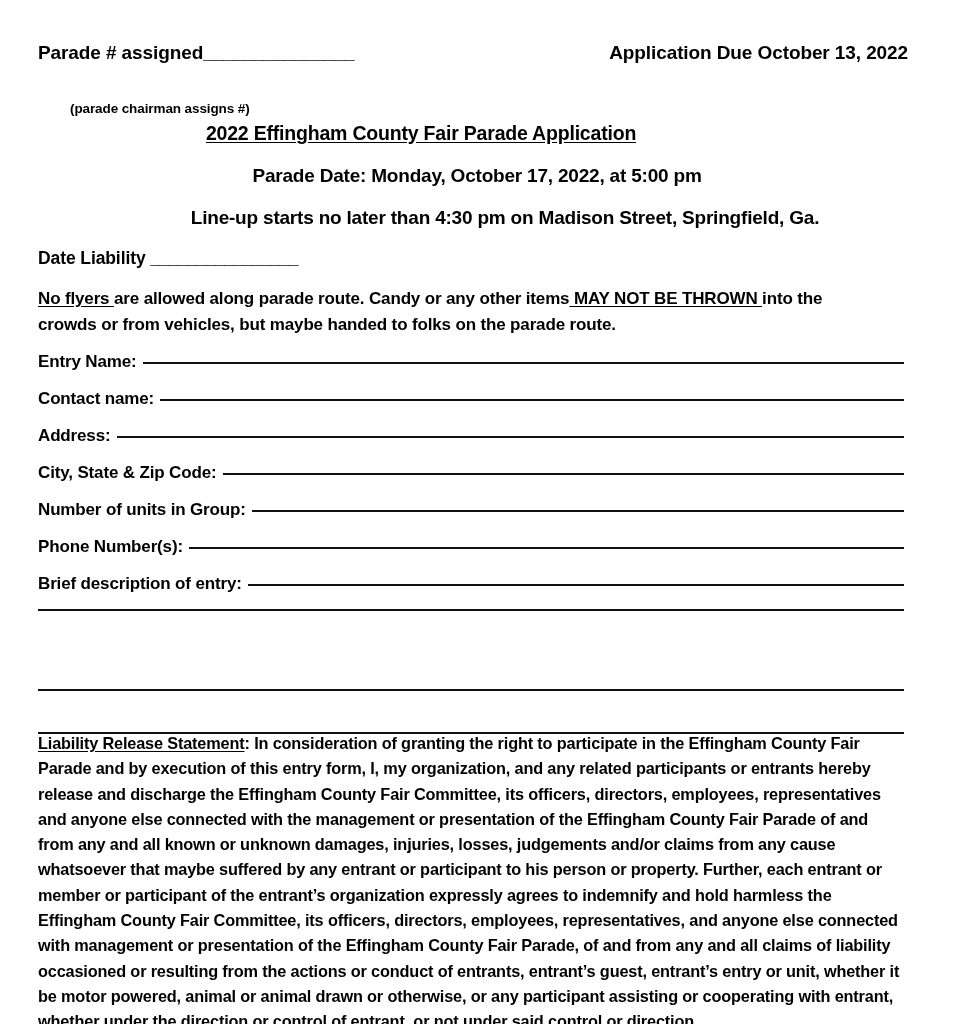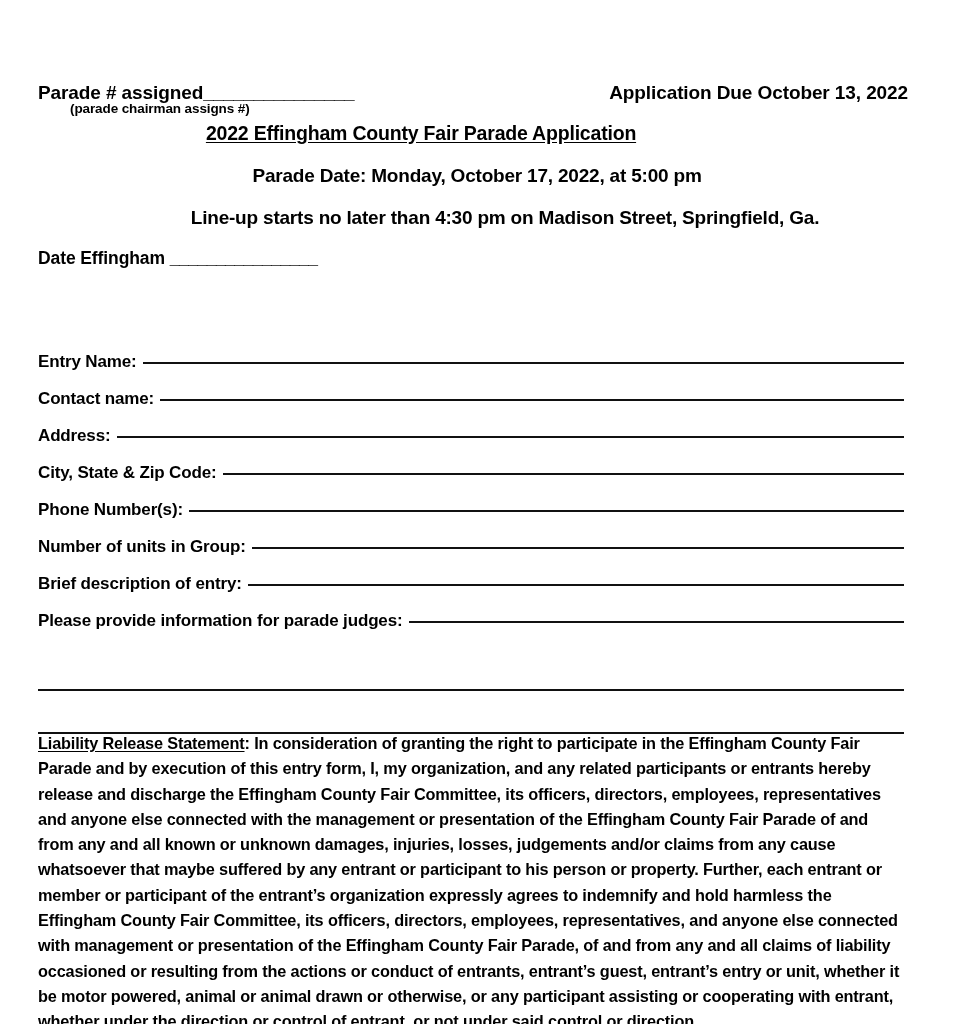--- a/index.html
+++ b/index.html
@@ -40,21 +40,20 @@
     white-space: nowrap;
   }
   .hdr-left .fill {
     letter-spacing: -0.5px;
   }
   .hdr-right {
     font-size: 19px;
     font-weight: bold;
     white-space: nowrap;
     letter-spacing: -0.1px;
-    margin-top: 40px;
   }
 
   .subnote {
     position: absolute;
     top: 86px;
     left: 70px;
     font-size: 13.5px;
     font-weight: bold;
     letter-spacing: -0.1px;
     margin-top: 15px;
@@ -186,54 +185,54 @@
     <div class="hdr-left"><span>Parade # assigned</span><span class="fill">_______________</span></div>
     <div class="hdr-right">Application Due October 13, 2022</div>
   </div>
 
   <div class="subnote">(parade chairman assigns #)</div>
 
   <div class="title-main"><span class="u">2022 Effingham County Fair Parade Application</span></div>
   <div class="title-sub1">Parade Date:  Monday, October 17, 2022, at 5:00 pm</div>
   <div class="title-sub2">Line-up starts no later than 4:30 pm on Madison Street, Springfield, Ga.</div>
 
-  <div class="date-submitted"><span>Date Effingham </span><span class="fill">________________</span></div>
-
+  <div class="date-submitted"><span>Date Liability </span><span class="fill">________________</span></div>
+
+  <div class="flyers"><span class="u">No flyers </span><span>are allowed along parade route.  Candy or any other items</span><span class="u"> MAY NOT BE THROWN  </span><span>into the crowds or from vehicles, but maybe handed to folks on the parade route.</span></div>
 
   <div class="fields">
     <div class="field-row">
       <span class="field-label">Entry Name:</span>
       <span class="field-line"></span>
     </div>
     <div class="field-row">
       <span class="field-label">Contact name:</span>
       <span class="field-line"></span>
     </div>
     <div class="field-row">
       <span class="field-label">Address:</span>
       <span class="field-line"></span>
     </div>
     <div class="field-row">
       <span class="field-label">City, State &amp; Zip Code:</span>
       <span class="field-line"></span>
     </div>
     <div class="field-row">
+      <span class="field-label">Number of units in Group:</span>
+      <span class="field-line"></span>
+    </div>
+    <div class="field-row">
       <span class="field-label">Phone Number(s):</span>
       <span class="field-line"></span>
     </div>
     <div class="field-row">
-      <span class="field-label">Number of units in Group:</span>
-      <span class="field-line"></span>
-    </div>
-    <div class="field-row">
       <span class="field-label">Brief description of entry:</span>
       <span class="field-line"></span>
     </div>
     <div class="field-row">
-      <span class="field-label">Please provide information for parade judges:</span>
       <span class="field-line"></span>
     </div>
   </div>
 
   <div class="blank-lines">
     <div class="blank-line"></div>
     <div class="blank-line"></div>
   </div>
 
   <div class="liability"><span class="u">Liability Release Statement</span><span>:</span><span> In consideration of granting the right to participate in the Effingham County Fair Parade and by execution of this entry form, I, my organization, and any related participants or entrants hereby release and discharge the Effingham County Fair Committee, its officers, directors, employees, representatives and anyone else connected with the management or presentation of the Effingham County Fair Parade of and from any and all known or unknown damages, injuries, losses, judgements and/or claims from any  cause whatsoever that maybe suffered by any entrant or participant to his person or property.  Further, each entrant or member or participant of the entrant’s organization expressly agrees to indemnify and hold harmless the Effingham County Fair Committee, its officers, directors, employees, representatives, and anyone else connected with management or presentation of the Effingham County Fair Parade, of and from any and all claims of liability occasioned or resulting from the actions or conduct of entrants, entrant’s guest, entrant’s entry or unit, whether it be motor powered, animal or animal drawn or otherwise, or any participant assisting or cooperating with entrant, whether under the direction or control of entrant, or not under said control or direction.</span></div>

